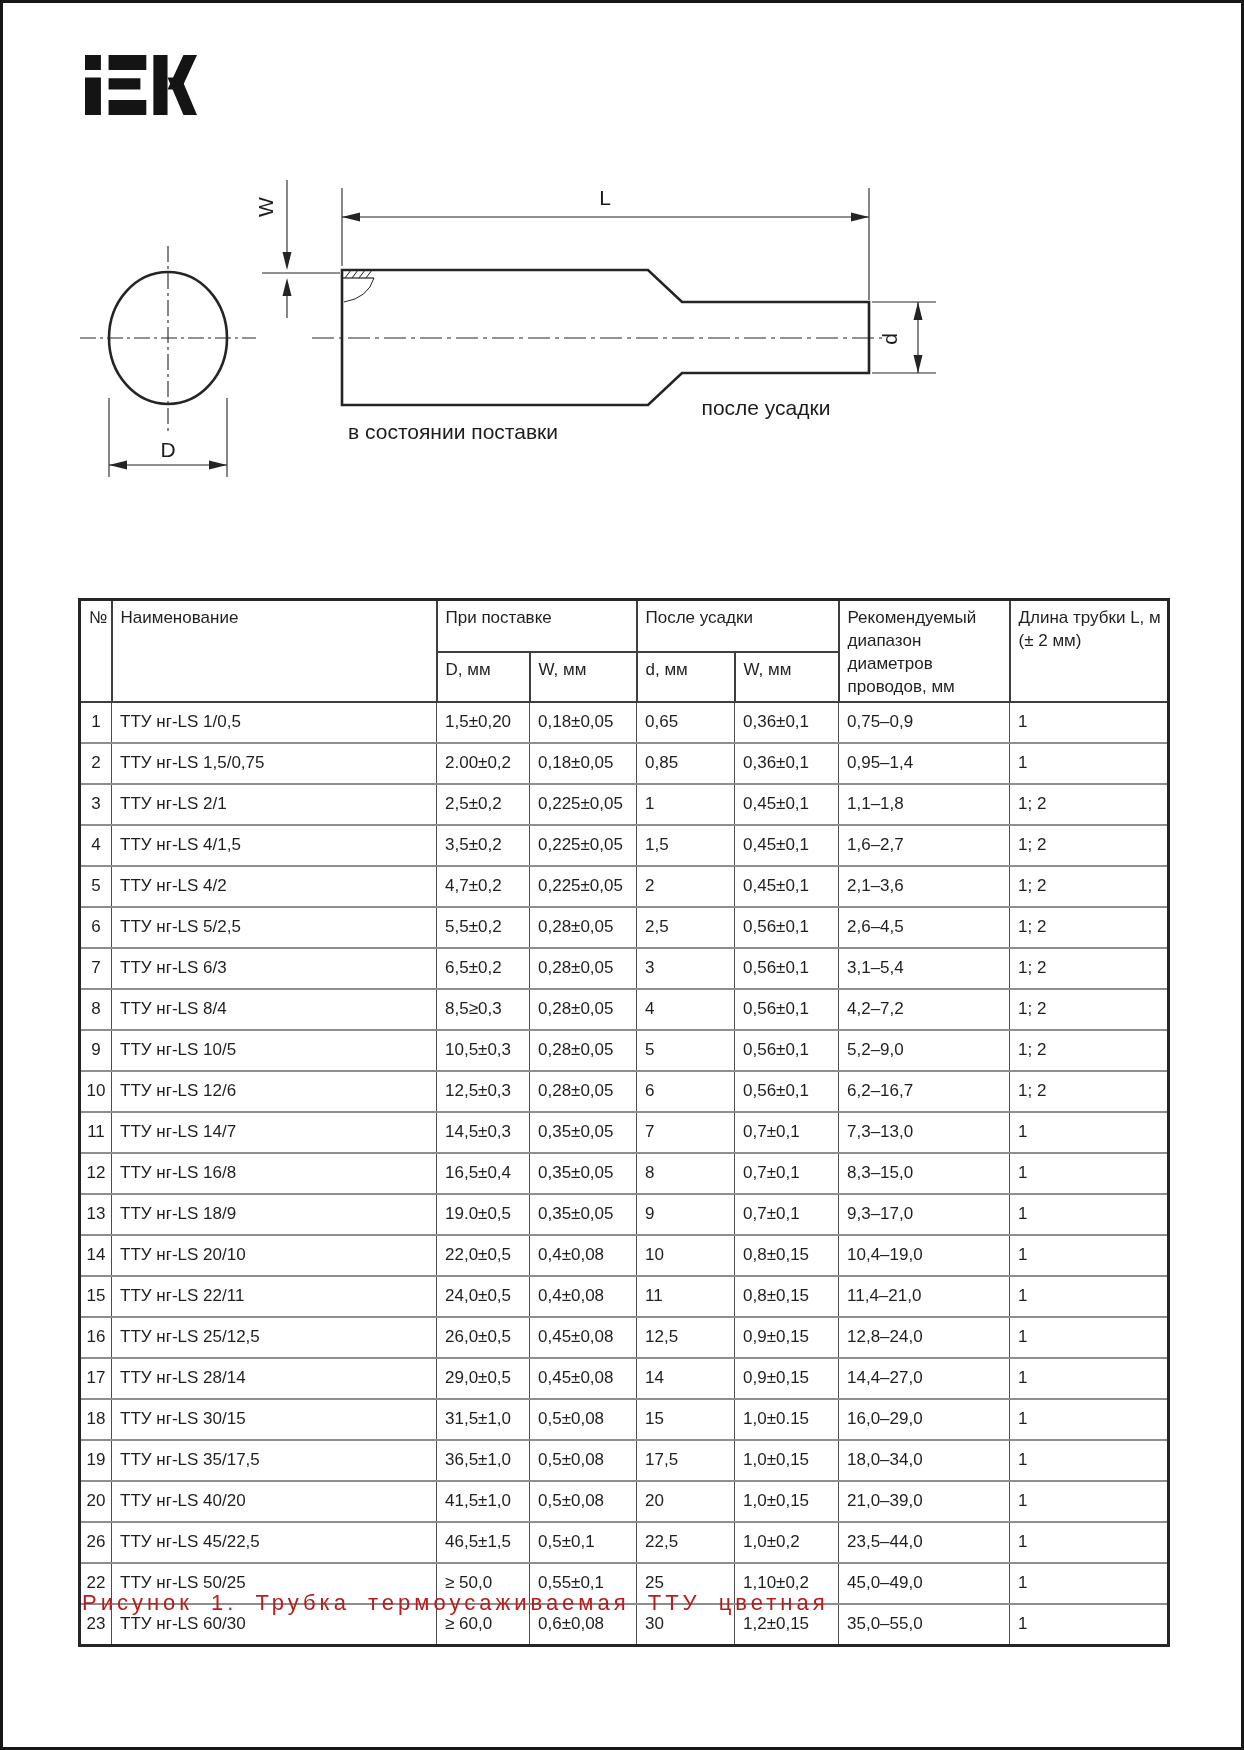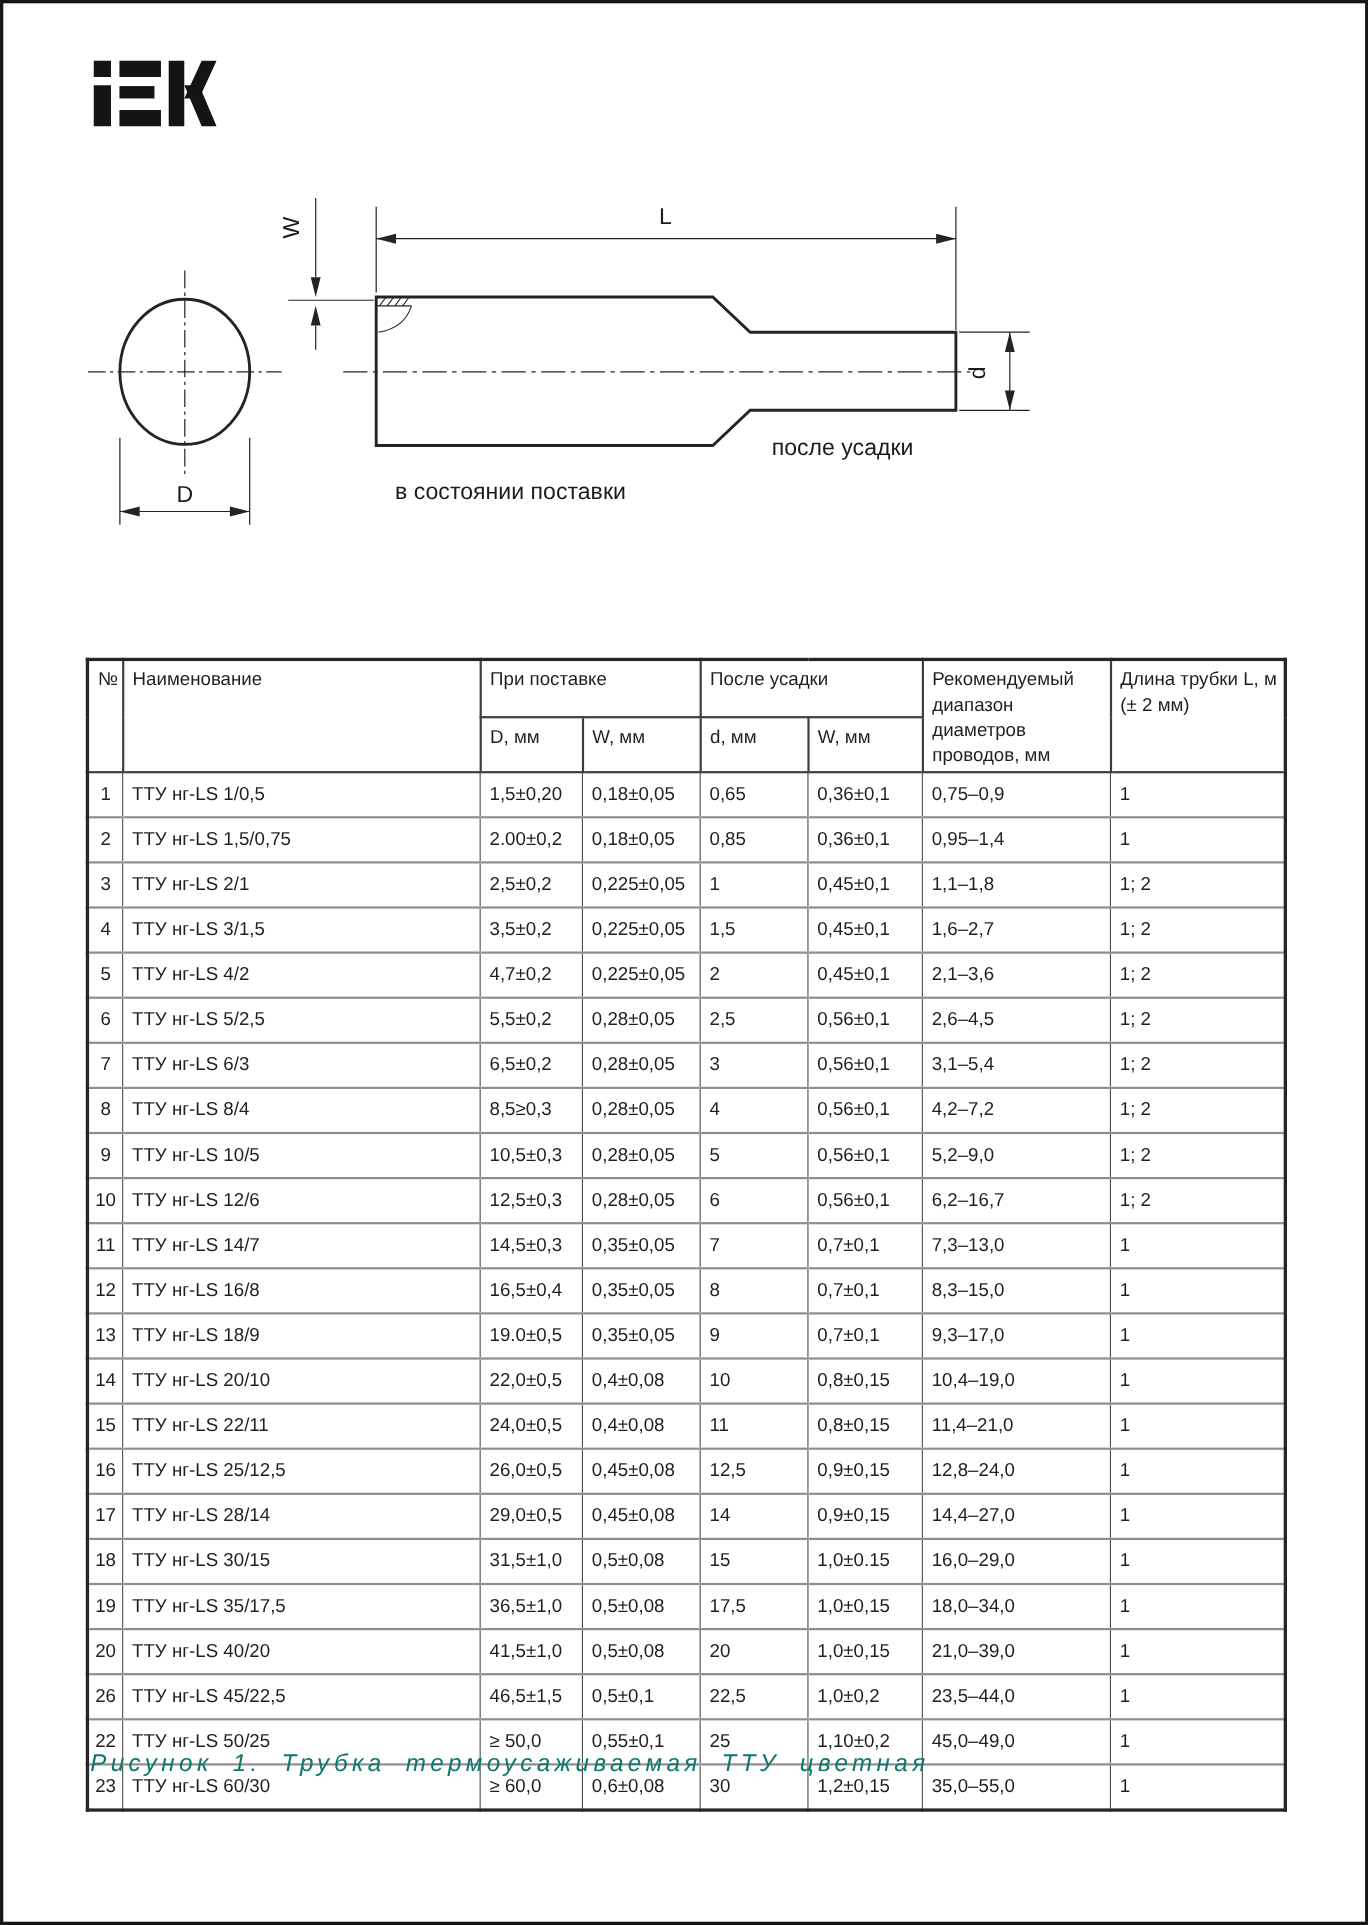--- a/index.html
+++ b/index.html
@@ -37,22 +37,22 @@
   .spec-table td{
     border-left:1.5px solid #4c4c4c;border-right:1.5px solid #4c4c4c;
     border-top:2px solid #8e8e8e;border-bottom:2px solid #8e8e8e;
     height:35px;vertical-align:middle;
   }
   .spec-table thead tr.h1 th{height:38px;}
   .spec-table thead tr.h2 th{height:36px;margin-top:21px;}
   .spec-table td.num{text-align:center;padding-left:2px;padding-right:2px;}
 
   .caption{
-    position:absolute;left:82px;top:1590px;font-size:22px;color:#0f766e;
-    letter-spacing:4px;word-spacing:8px;white-space:nowrap;font-style:italic;
+    position:absolute;left:82px;top:1590px;font-size:22px;color:#b91c1c;
+    letter-spacing:4px;word-spacing:8px;white-space:nowrap;
   }
 </style>
 </head>
 <body>
 
 <div class="frame"></div>
 
 <div class="logo" aria-label="IEK">
   <svg viewBox="0 0 190 80" preserveAspectRatio="none">
     <rect x="0" y="0" width="27" height="20"></rect>
@@ -105,21 +105,21 @@
       <polygon points="287,270 282.5,252 291.5,252"></polygon>
       <polygon points="287,278 282.5,296 291.5,296"></polygon>
       <polygon points="918,302 913.5,320 922.5,320"></polygon>
       <polygon points="918,373 913.5,355 922.5,355"></polygon>
     </g>
   </svg>
   <span class="dlabel rot" style="left:256px;top:195px;">W</span>
   <span class="dlabel center" style="left:585px;top:186px;width:40px;">L</span>
   <span class="dlabel center" style="left:148px;top:438px;width:40px;">D</span>
   <span class="dlabel rot" style="left:884px;top:327px;">d</span>
-  <span class="dlabel center" style="left:337px;top:436px;width:232px;text-align:right;">в состоянии поставки</span>
+  <span class="dlabel center" style="left:337px;top:420px;width:232px;">в состоянии поставки</span>
   <span class="dlabel center" style="left:680px;top:396px;width:172px;">после усадки</span>
 </div>
 
 <table class="spec-table">
   <colgroup>
     <col style="width:32px">
       <col style="width:325px">
       <col style="width:93px">
       <col style="width:107px">
     <col style="width:98px">
@@ -169,21 +169,21 @@
         <td>ТТУ нг-LS 2/1</td>
         <td>2,5±0,2</td>
         <td>0,225±0,05</td>
         <td>1</td>
         <td>0,45±0,1</td>
         <td>1,1–1,8</td>
         <td>1; 2</td>
       </tr>
       <tr>
         <td class="num">4</td>
-        <td>ТТУ нг-LS 3/1,5</td>
+        <td>ТТУ нг-LS 4/1,5</td>
         <td>3,5±0,2</td>
         <td>0,225±0,05</td>
         <td>1,5</td>
         <td>0,45±0,1</td>
         <td>1,6–2,7</td>
         <td>1; 2</td>
       </tr>
       <tr>
         <td class="num">5</td>
         <td>ТТУ нг-LS 4/2</td>

